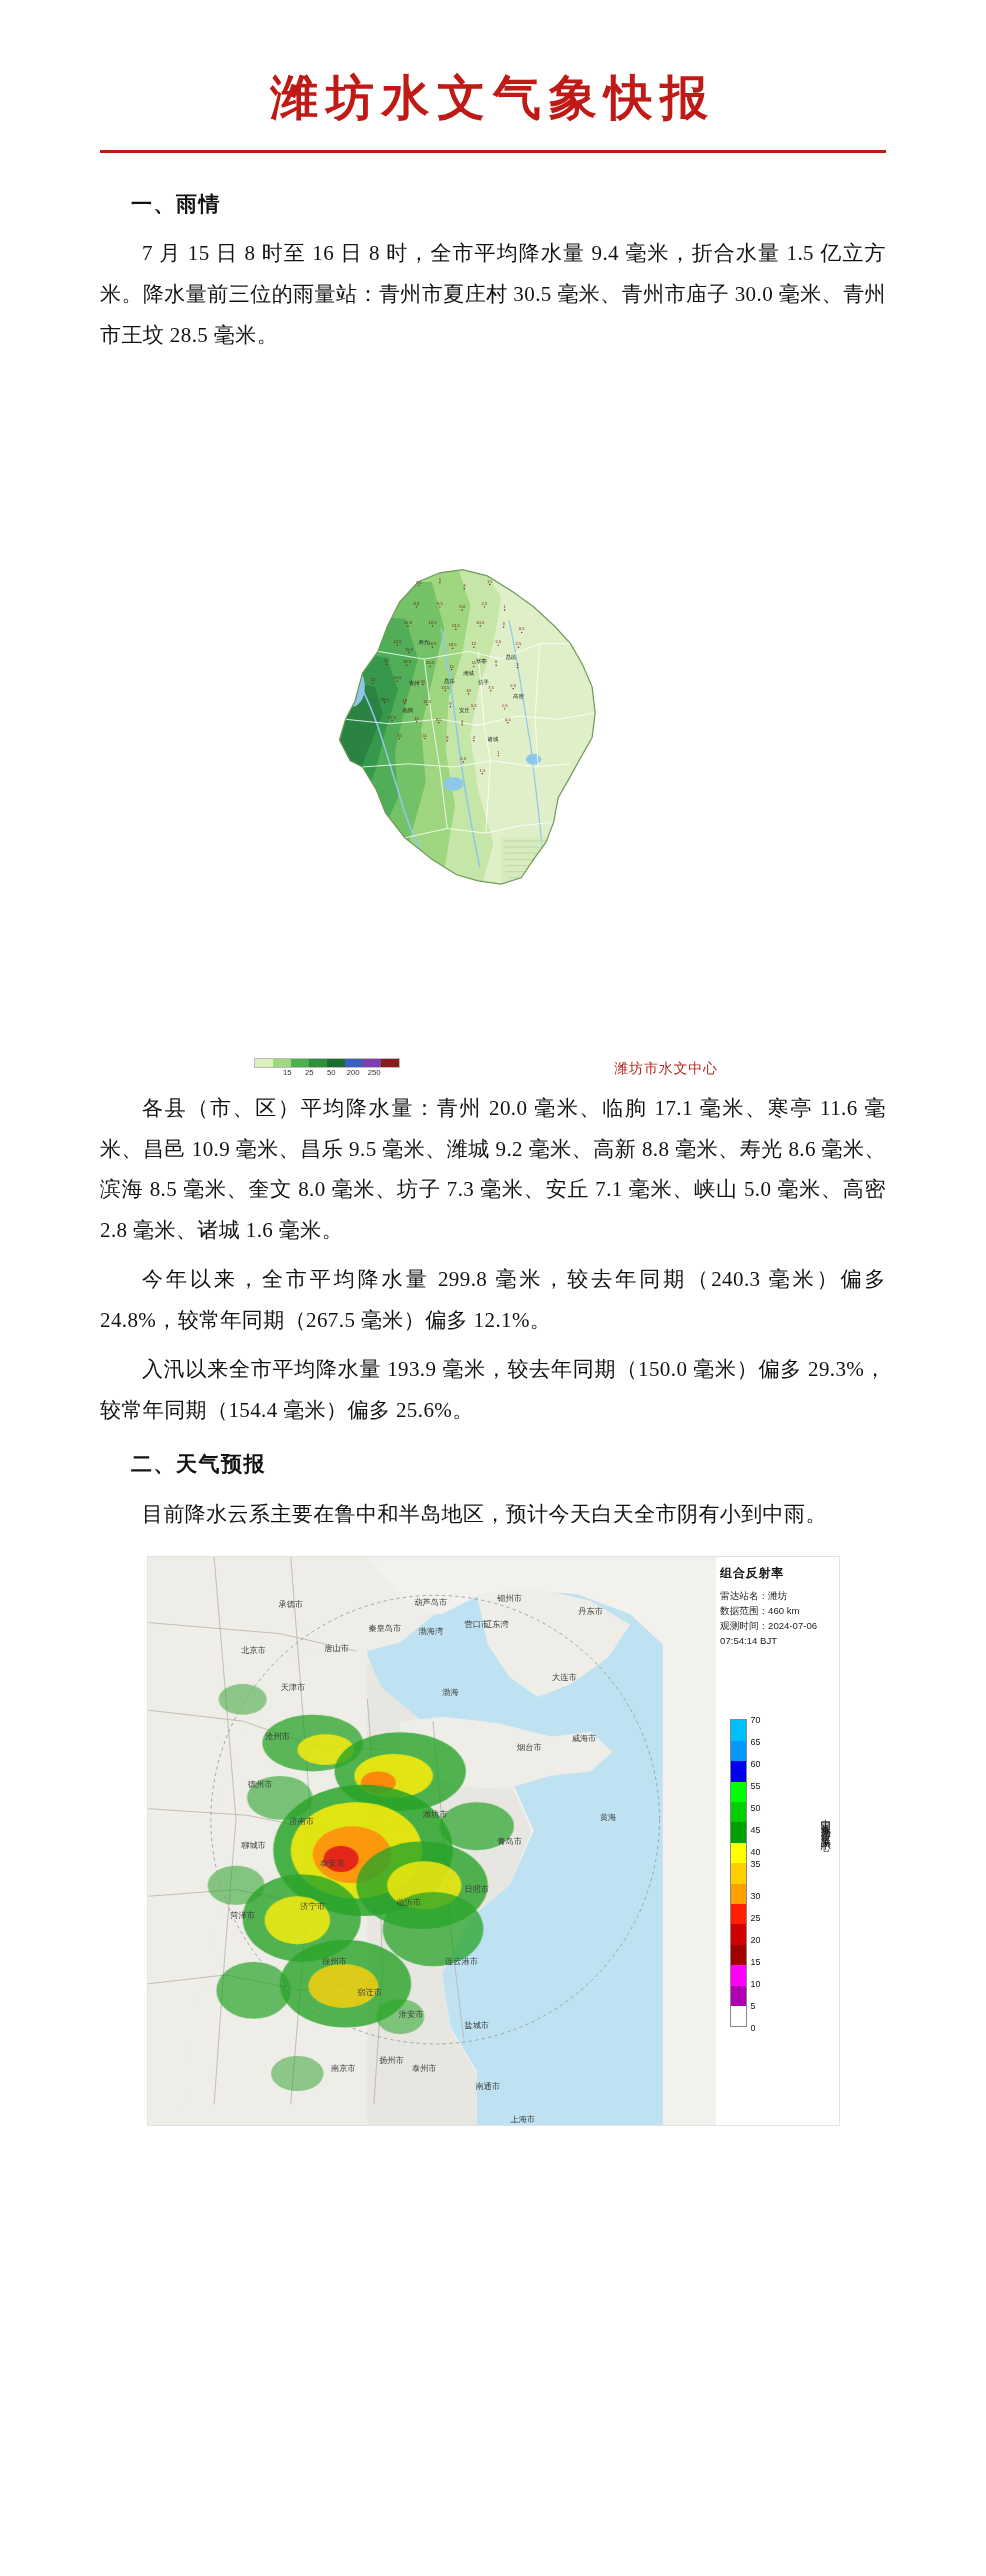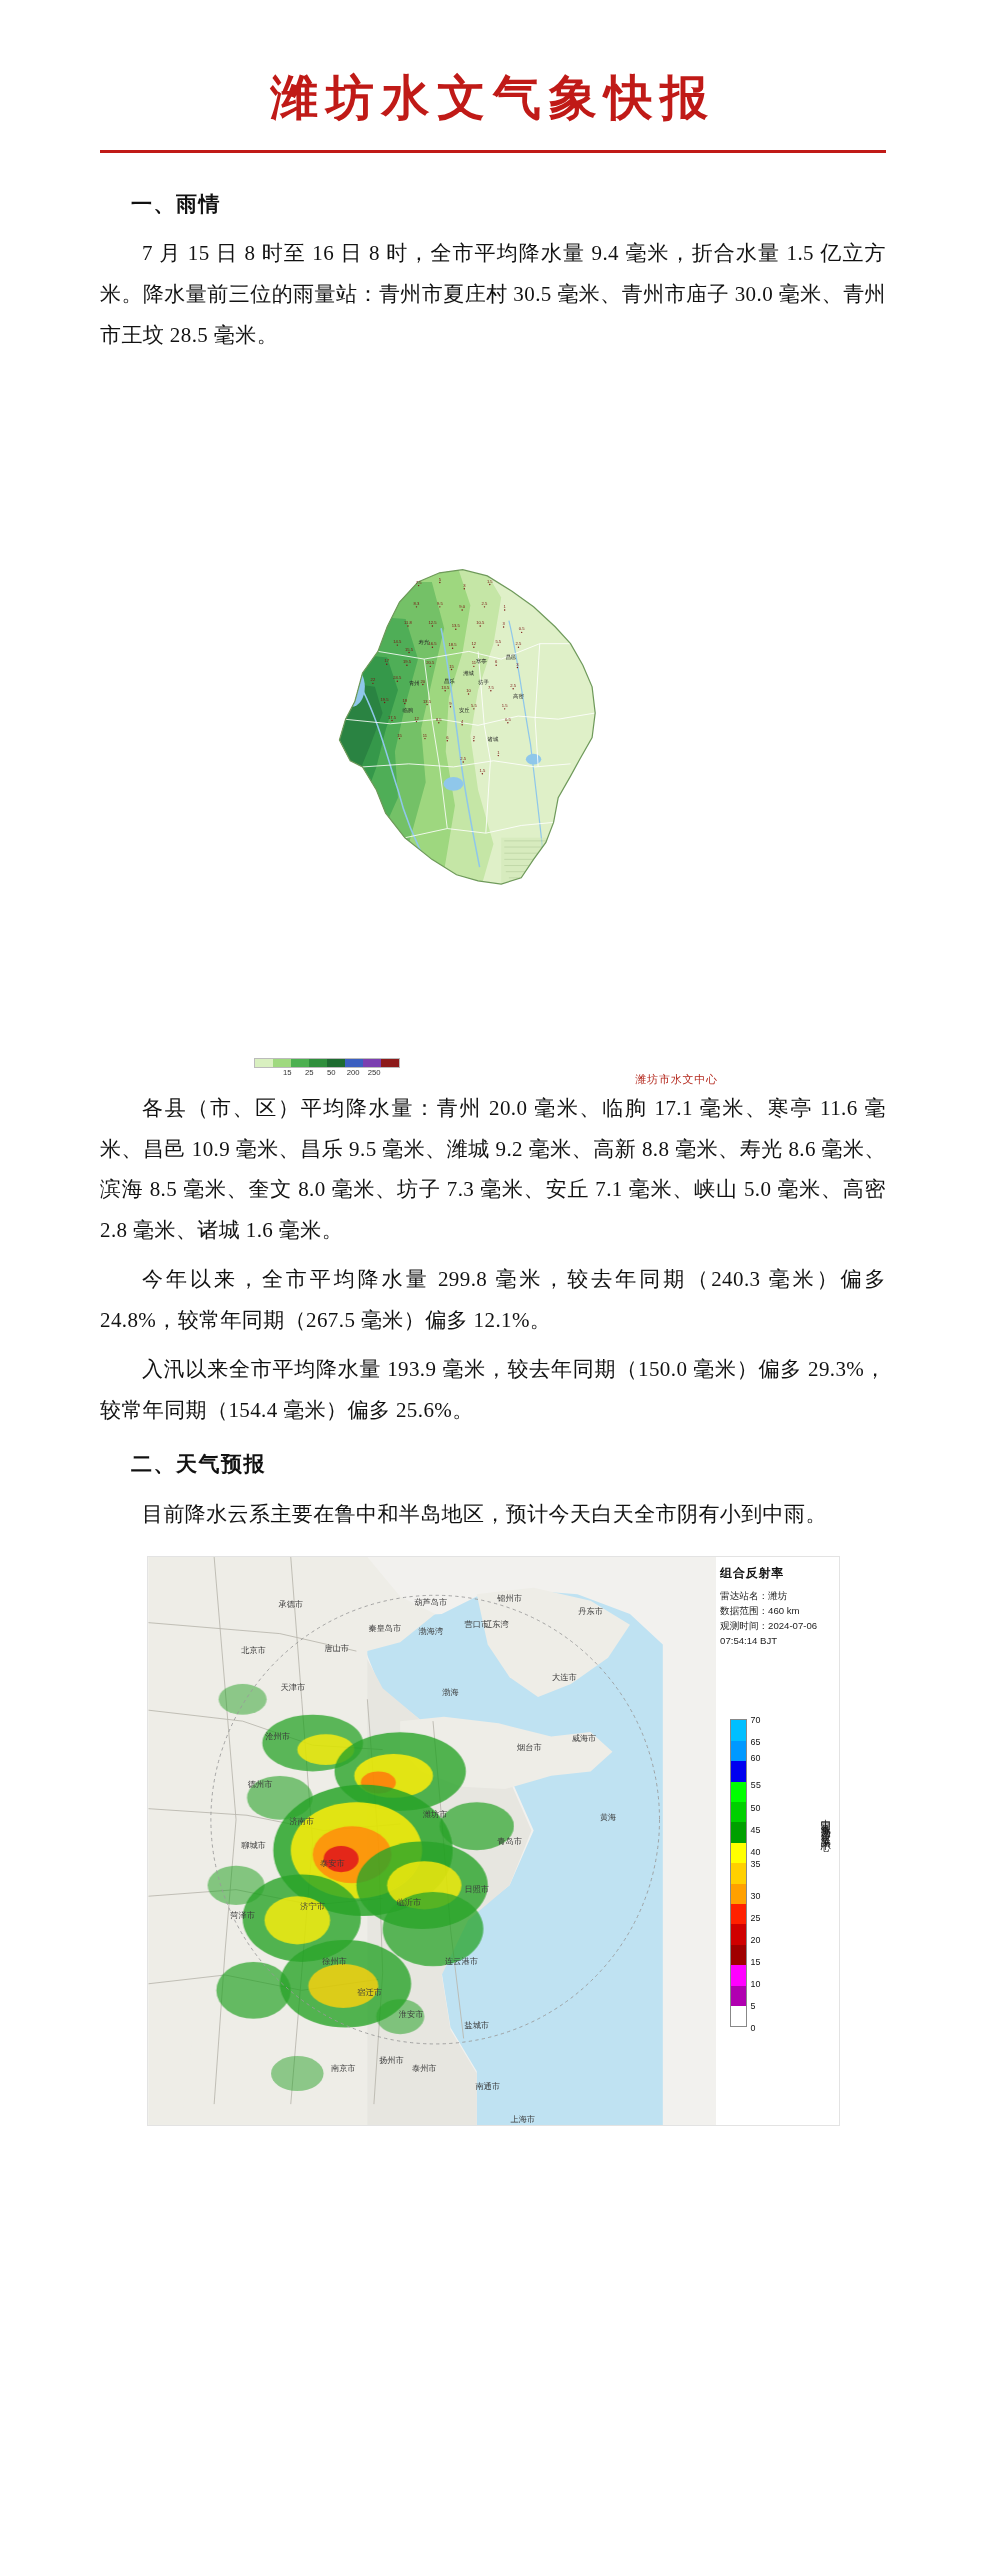--- a/index.html
+++ b/index.html
@@ -112,22 +112,22 @@
     color: #333;
     font-family: "Liberation Sans", sans-serif;
   }
   .legend-ticks span {
     position: absolute;
     transform: translateX(-50%);
   }
   .legend-credit {
     position: absolute;
     right: 21.6px;
-    top: 18px;
-    font-size: 11px;
+    top: 6px;
+    font-size: 14px;
     color: #b3261b;
     font-family: "Liberation Sans", sans-serif;
     letter-spacing: 0.8px;
   }
   
   .radar-wrap {
     margin: 21.6px auto 0 auto;
     width: 786px;
     display: flex;
     justify-content: center;
@@ -547,22 +547,22 @@
               <i style="background: rgb(0, 160, 0);"></i>
               <i style="background: rgb(0, 208, 0);"></i>
               <i style="background: rgb(0, 255, 0);"></i>
               <i style="background: rgb(0, 0, 240);"></i>
               <i style="background: rgb(0, 153, 255);"></i>
               <i style="background: rgb(0, 191, 255);"></i>
             </div>
           <div class="cbar-labels" id="radarCbarLabels">
               <span style="top: 1.5px;">70</span>
               <span style="top: 23.6px;">65</span>
-              <span style="top: 40px;">60</span>
-              <span style="top: 68px; font-family: Liberation Mono, monospace;">55</span>
+              <span style="top: 46px;">60</span>
+              <span style="top: 68px;">55</span>
               <span style="top: 90px;">50</span>
               <span style="top: 112px;">45</span>
               <span style="top: 134px;">40</span>
               <span style="top: 146px;">35</span>
               <span style="top: 178px;">30</span>
               <span style="top: 200px;">25</span>
               <span style="top: 222px;">20</span>
               <span style="top: 244px;">15</span>
               <span style="top: 266px;">10</span>
               <span style="top: 288px;">5</span>

